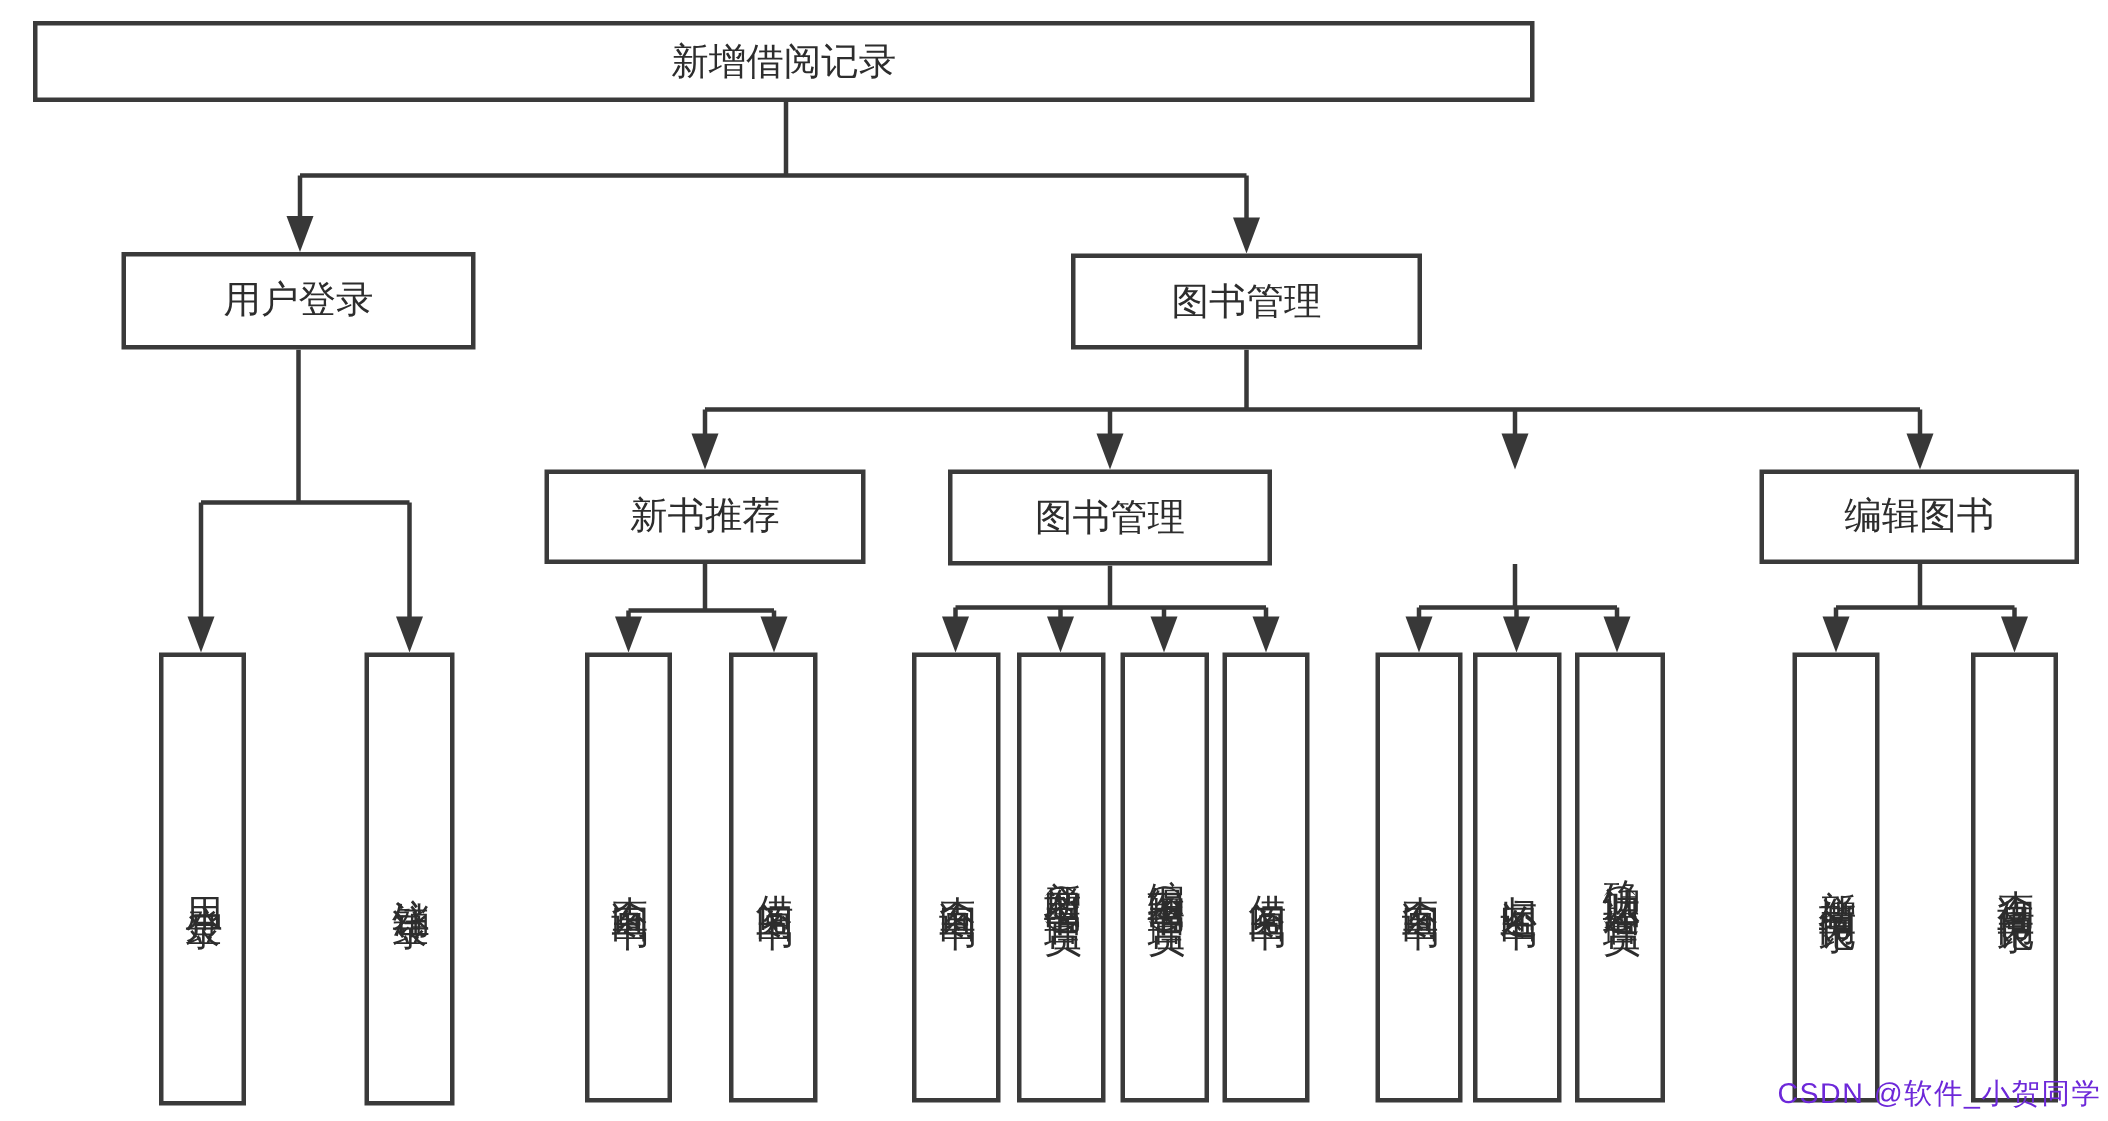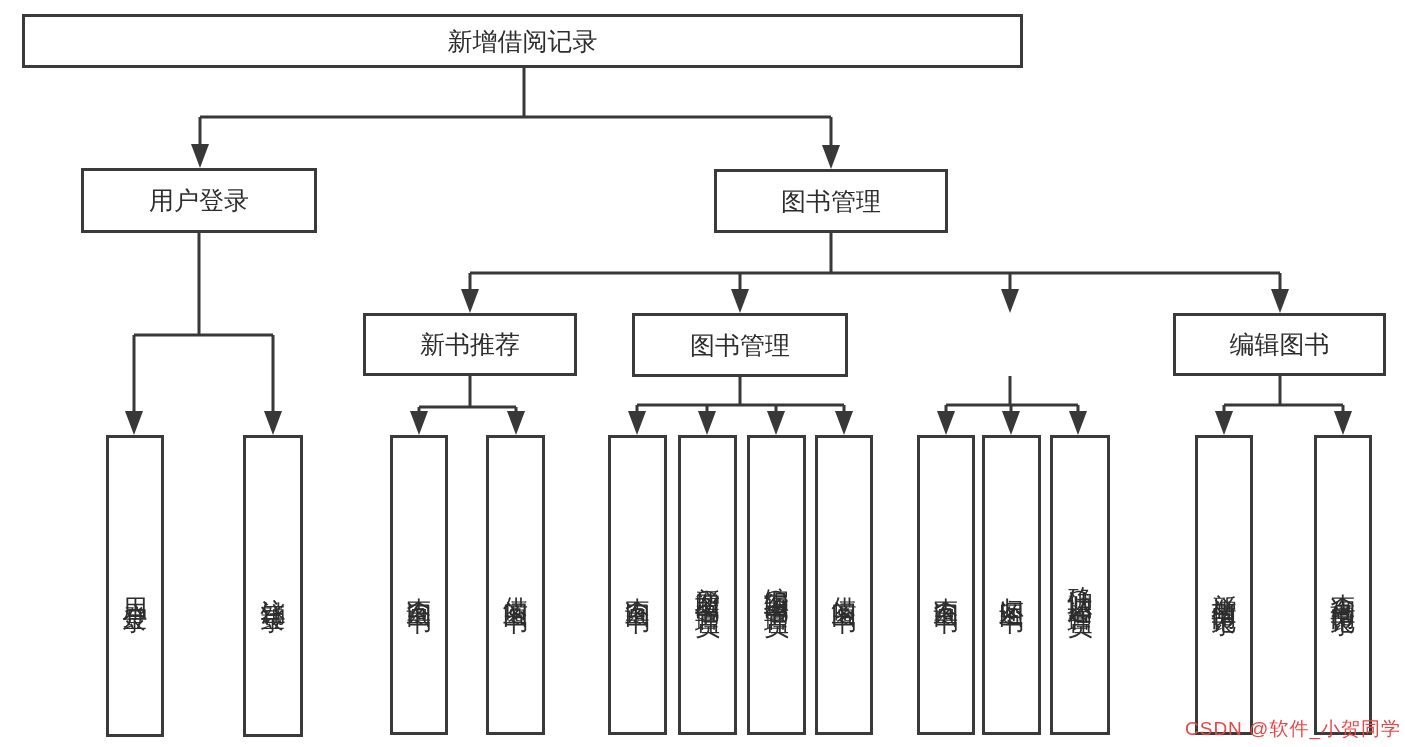--- a/index.html
+++ b/index.html
@@ -55,21 +55,21 @@
   .lf-d2 { left: 982px;  top: 435px; width: 59px; height: 300px; }
   .lf-d3 { left: 1050px; top: 435px; width: 60px; height: 300px; }
   .lf-e1 { left: 1195px; top: 435px; width: 58px; height: 300px; }
   .lf-e2 { left: 1314px; top: 435px; width: 58px; height: 300px; }
   .watermark {
     position: absolute;
     left: 1185px;
     top: 716px;
     font-size: 19px;
     letter-spacing: 1px;
-    color: #ef4444;
+    color: #6d28d9;
     white-space: nowrap;
   }
 </style>
 </head>
 <body>
 
 <div class="stage">
 
   <svg class="connectors" viewBox="0 0 1405 747" xmlns="http://www.w3.org/2000/svg">
     <g stroke="#383838" stroke-width="3" fill="none">

